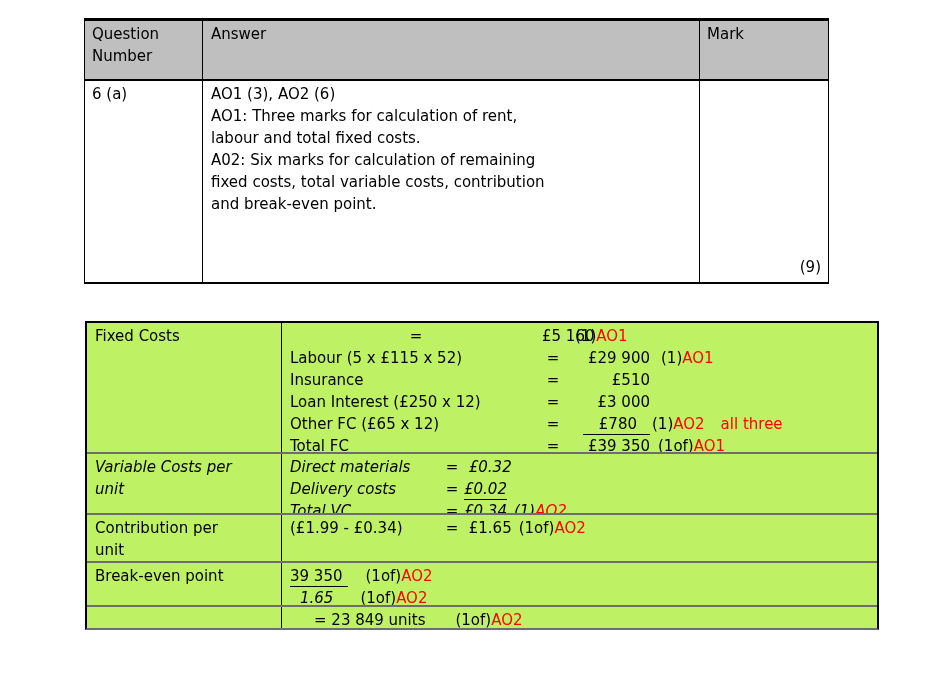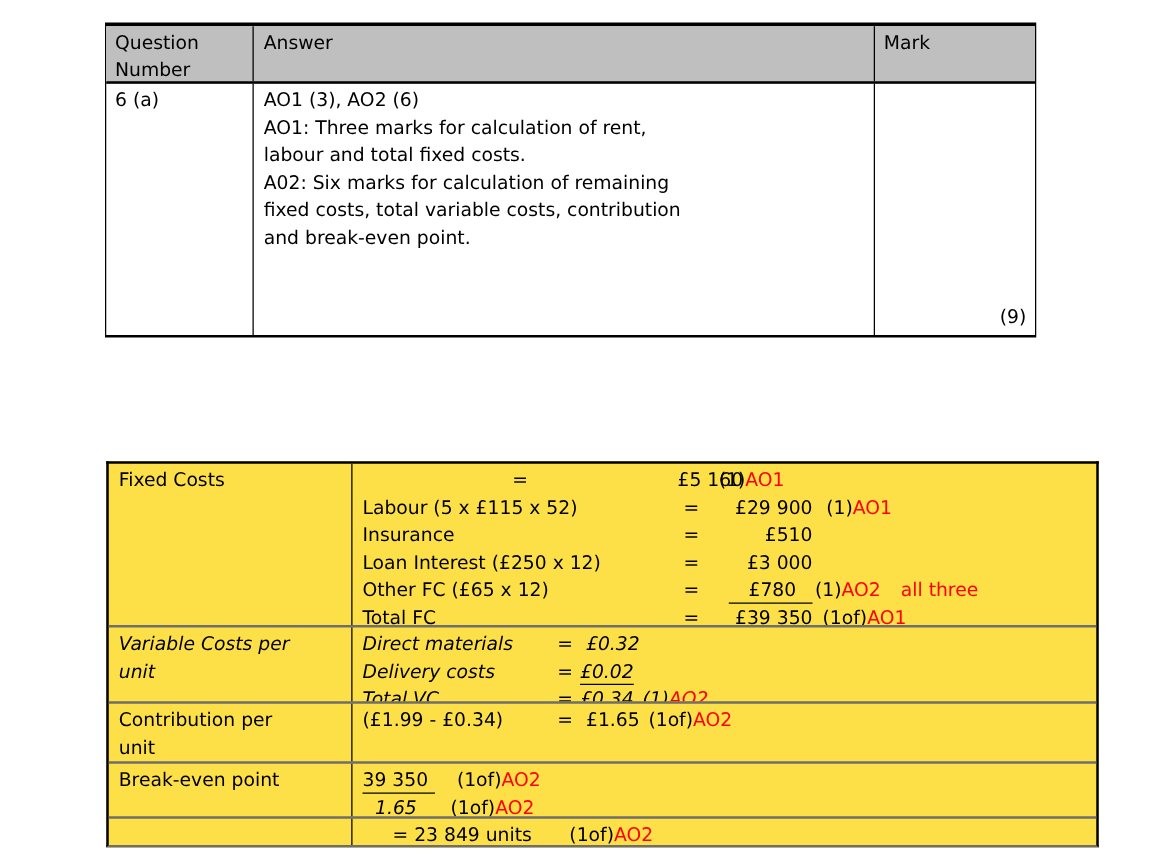--- a/index.html
+++ b/index.html
@@ -12,33 +12,32 @@
     line-height:22px;
   }
 
   
   .ms-table {
     position:absolute; left:84px; top:18px; width:745px;
     border:1.5px solid #000; border-top-width:3px; border-bottom-width:2px;
     background:#fff;
   }
   .ms-row { display:flex; }
-  .ms-header { background:#bfbfbf; height:46px; border-bottom:2px solid #000; }
+  .ms-header { background:#bfbfbf; height:60px; border-bottom:2px solid #000; }
   .ms-body { height:201px; }
   .cell-q { width:118px; border-right:1.5px solid #000; padding:2px 6px 2px 7px; white-space:pre-line; }
   .cell-a { flex:1; border-right:1.5px solid #000; padding:2px 0 2px 8px; white-space:pre-line; }
   .cell-m { width:128px; padding:2px 7px 4px 7px; }
   .ms-body .cell-m { display:flex; align-items:flex-end; justify-content:flex-end; }
 
   
   .calc-table {
     position:absolute; left:85px; top:321px; width:794px;
     border:2px solid #000; border-bottom:2px solid #6e6e6e;
-    background:#fde047;
-    margin-top:48px;
+    background:#bef264;
   }
   .calc-row { display:flex; border-bottom:2px solid #6e6e6e; }
   .calc-row:last-child { border-bottom:none; }
   .row-fixed   { height:131px; }
   .row-var     { height:61px;font-style:italic; }
   .row-contrib { height:48px; }
   .row-be      { height:44px; }
   .row-result  { height:21px;gap:24px; }
   .c1 { width:195px; border-right:1.5px solid #000; padding:2px 6px 2px 8px; white-space:pre-line; overflow:hidden; }
   .c2 { flex:1; padding:2px 6px 2px 8px; overflow:hidden; }

